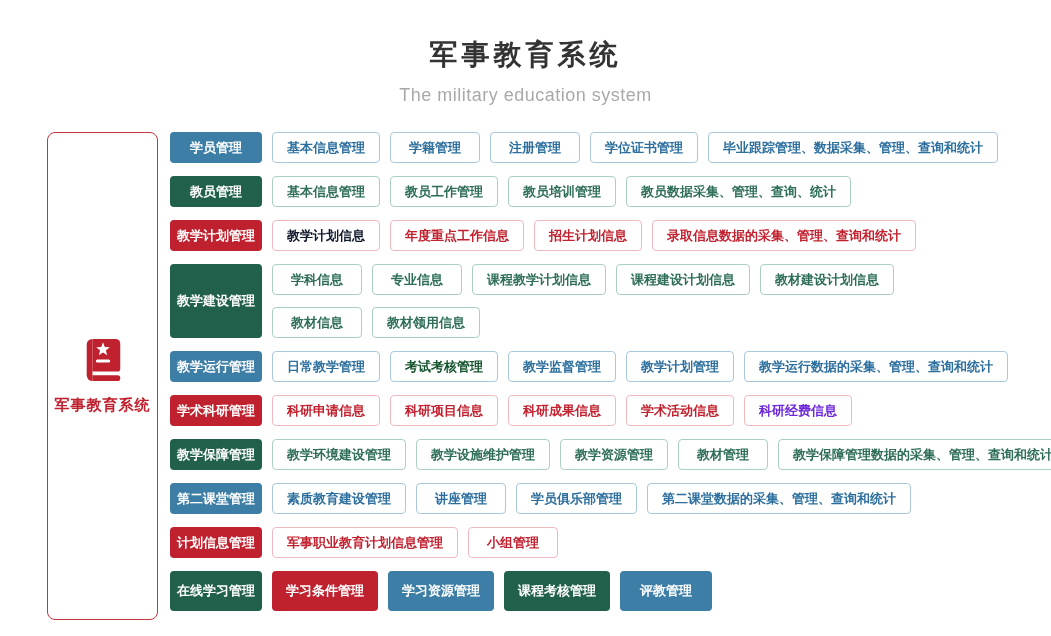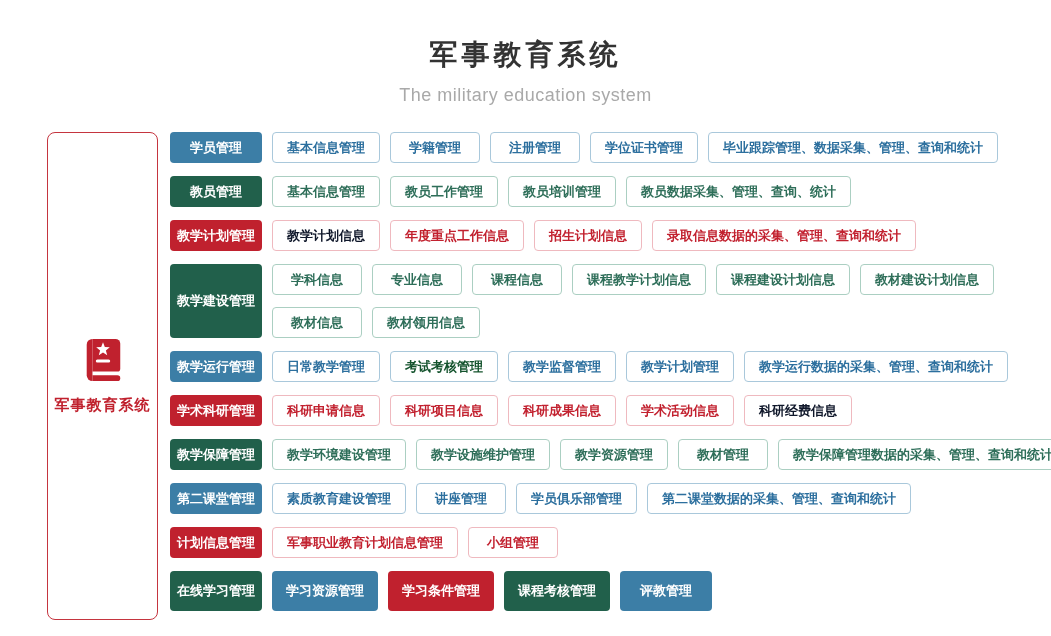--- a/index.html
+++ b/index.html
@@ -98,21 +98,20 @@
               <div class="item outline" style="color: rgb(194, 33, 47); border-color: rgb(239, 185, 191);">录取信息数据的采集、管理、查询和统计</div>
             </div>
           </div>
         </div>
         <div class="row">
           <div class="category" style="background: rgb(33, 96, 75);">教学建设管理</div>
           <div class="lines">
             <div class="line">
               <div class="item outline" style="color: rgb(46, 110, 89); border-color: rgb(171, 207, 194);">学科信息</div>
               <div class="item outline" style="color: rgb(46, 110, 89); border-color: rgb(171, 207, 194);">专业信息</div>
-              <div class="item outline" style="color: rgb(46, 110, 89); border-color: rgb(171, 207, 194);">课程信息</div>
               <div class="item outline" style="color: rgb(46, 110, 89); border-color: rgb(171, 207, 194);">课程教学计划信息</div>
               <div class="item outline" style="color: rgb(46, 110, 89); border-color: rgb(171, 207, 194);">课程建设计划信息</div>
               <div class="item outline" style="color: rgb(46, 110, 89); border-color: rgb(171, 207, 194);">教材建设计划信息</div>
             </div>
             <div class="line">
               <div class="item outline" style="color: rgb(46, 110, 89); border-color: rgb(171, 207, 194);">教材信息</div>
               <div class="item outline" style="color: rgb(46, 110, 89); border-color: rgb(171, 207, 194);">教材领用信息</div>
             </div>
           </div>
         </div>
@@ -129,21 +128,21 @@
           </div>
         </div>
         <div class="row">
           <div class="category" style="background: rgb(192, 33, 46);">学术科研管理</div>
           <div class="lines">
             <div class="line">
               <div class="item outline" style="color: rgb(194, 33, 47); border-color: rgb(239, 185, 191);">科研申请信息</div>
               <div class="item outline" style="color: rgb(194, 33, 47); border-color: rgb(239, 185, 191);">科研项目信息</div>
               <div class="item outline" style="color: rgb(194, 33, 47); border-color: rgb(239, 185, 191);">科研成果信息</div>
               <div class="item outline" style="color: rgb(194, 33, 47); border-color: rgb(239, 185, 191);">学术活动信息</div>
-              <div class="item outline" style="color: #0f172a; border-color: rgb(239, 185, 191);">科研经费信息</div>
+              <div class="item outline" style="color: #6d28d9; border-color: rgb(239, 185, 191);">科研经费信息</div>
             </div>
           </div>
         </div>
         <div class="row">
           <div class="category" style="background: rgb(33, 96, 75);">教学保障管理</div>
           <div class="lines">
             <div class="line">
               <div class="item outline" style="color: rgb(46, 110, 89); border-color: rgb(171, 207, 194);">教学环境建设管理</div>
               <div class="item outline" style="color: rgb(46, 110, 89); border-color: rgb(171, 207, 194);">教学设施维护管理</div>
               <div class="item outline" style="color: rgb(46, 110, 89); border-color: rgb(171, 207, 194);">教学资源管理</div>
@@ -169,22 +168,22 @@
             <div class="line">
               <div class="item outline" style="color: rgb(194, 33, 47); border-color: rgb(239, 185, 191);">军事职业教育计划信息管理</div>
               <div class="item outline" style="color: rgb(194, 33, 47); border-color: rgb(239, 185, 191);">小组管理</div>
             </div>
           </div>
         </div>
         <div class="row">
           <div class="category" style="background: rgb(33, 96, 75);">在线学习管理</div>
           <div class="lines">
             <div class="line">
+              <div class="item fill" style="background: rgb(192, 33, 46);">学习条件管理</div>
               <div class="item fill" style="background: rgb(60, 126, 166);">学习资源管理</div>
-              <div class="item fill" style="background: rgb(192, 33, 46);">学习条件管理</div>
               <div class="item fill" style="background: rgb(33, 96, 75);">课程考核管理</div>
               <div class="item fill" style="background: rgb(60, 126, 166);">评教管理</div>
             </div>
           </div>
         </div>
       </div>
   </div>
 </div>
 
 </body></html>

